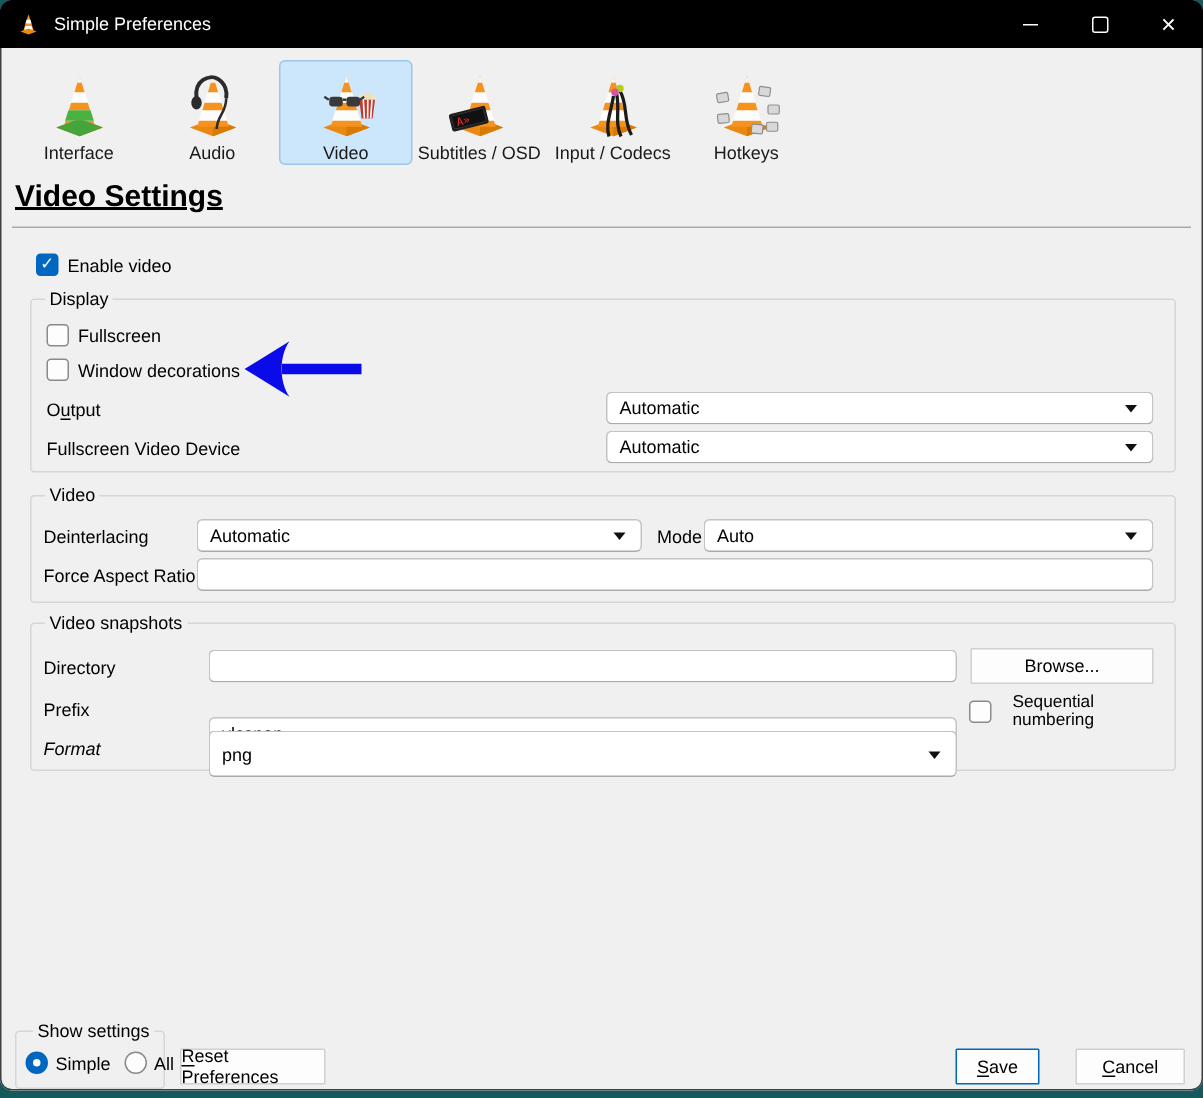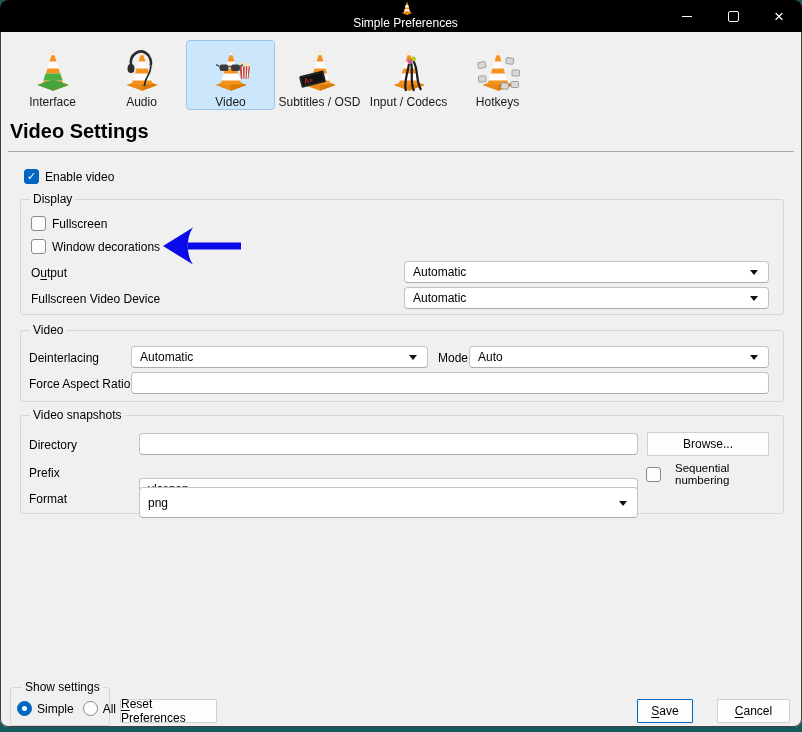--- a/index.html
+++ b/index.html
@@ -7,37 +7,37 @@
     width:802px;height:732px;background:#15595c;overflow:hidden;
     font-family:"Liberation Sans","DejaVu Sans",sans-serif;cursor:default;
     -webkit-font-smoothing:antialiased;
   }
   .window{
     position:absolute;left:0;top:0;width:802px;height:727px;
     background:#f0f0f0;border-radius:8px;overflow:hidden;
     box-shadow:0 0 0 1px #3f3f3f inset;
   }
   
-  .titlebar{position:absolute;left:0;top:0;width:802px;height:32px;background:#000;display:flex;align-items:center;flex-direction:column;}
+  .titlebar{position:absolute;left:0;top:0;width:802px;height:32px;background:#000;display:flex;align-items:center;}
   .title-icon{width:16px;height:16px;margin-left:11px;flex:none;}
   .title-text{color:#fff;font-size:12px;margin-left:9px;}
   .win-controls{position:absolute;right:0;top:0;height:32px;display:flex;}
   .win-btn{width:46px;height:32px;display:flex;align-items:center;justify-content:center;color:#fff;}
   .min-glyph{width:10px;height:1px;background:#fff;display:block;}
   .max-glyph{width:9px;height:9px;border:1px solid #fff;border-radius:2px;display:block;}
   .close-glyph{font-size:17px;line-height:17px;font-weight:400;}
   
   .tabbar{position:absolute;left:8px;top:40px;display:flex;}
   .tab{width:89px;height:70px;box-sizing:border-box;border:1px solid transparent;border-radius:4px;
        display:flex;flex-direction:column;align-items:center;padding-top:5px;}
   .tab.selected{background:#cce7fb;border-color:#9bc6e9;}
   .tab-icon{width:48px;height:48px;flex:none;}
   .tab-label{font-size:12px;color:#1a1a1a;margin-top:1px;}
   
-  .page-heading{position:absolute;left:10px;top:120px;font-size:20px;font-weight:600;color:#000;}
+  .page-heading{position:absolute;left:10px;top:120px;font-size:20px;font-weight:600;color:#000;text-decoration:underline;}
   .heading-rule{position:absolute;left:8px;top:151px;width:786px;height:1px;background:#a8a8a8;}
   
   .abs{position:absolute;}
   .row{display:flex;align-items:center;}
   .lbl{font-size:12px;color:#000;}
   .checkbox{width:15px;height:15px;box-sizing:border-box;border:1px solid #8a8a8a;border-radius:3px;
             background:#fdfdfd;display:inline-flex;align-items:center;justify-content:center;flex:none;}
   .checkbox.checked{background:#0067c0;border-color:#0067c0;}
   .checkbox.checked::after{content:"✓";color:#fff;font-size:11px;font-weight:bold;line-height:1;}
   .radio{width:15px;height:15px;box-sizing:border-box;border:1px solid #8a8a8a;border-radius:50%;
@@ -225,21 +225,21 @@
     <input class="textbox abs" style="left: 118px; top: 17px; width: 499px; height: 22px;" value="">
     <div class="btn abs" style="left:626px;top:16px;width:122px;height:24px;">
       <span>Browse...</span>
     </div>
     <span class="lbl abs" style="left:8px;top:50px;">Prefix</span>
     <input class="textbox abs" style="left: 118px; top: 62px; width: 499px; height: 22px;" value="vlcsnap-">
     <div class="row abs" style="left:625px;top:46px;gap:14px;">
       <span class="checkbox"></span>
       <span class="lbl" style="font-size:11.5px;">Sequential numbering</span>
     </div>
-    <span class="lbl abs" style="left:8px;top:76px;">Format</span>
+    <span class="lbl abs" style="left:8px;top:76px;font-style:italic;">Format</span>
     <div class="combo abs" style="left:118px;top:71px;width:499px;height:31px;">
       <span>png</span>
       <span class="combo-arrow"></span>
     </div>
   </div>
 
   <div class="group" style="left:10px;top:687px;width:98px;height:37px;">
     <span class="group-title" style="left:11px;">Show settings</span>
     <div class="row abs" style="left:6px;top:13px;gap:5px;">
       <span class="radio selected"></span>

